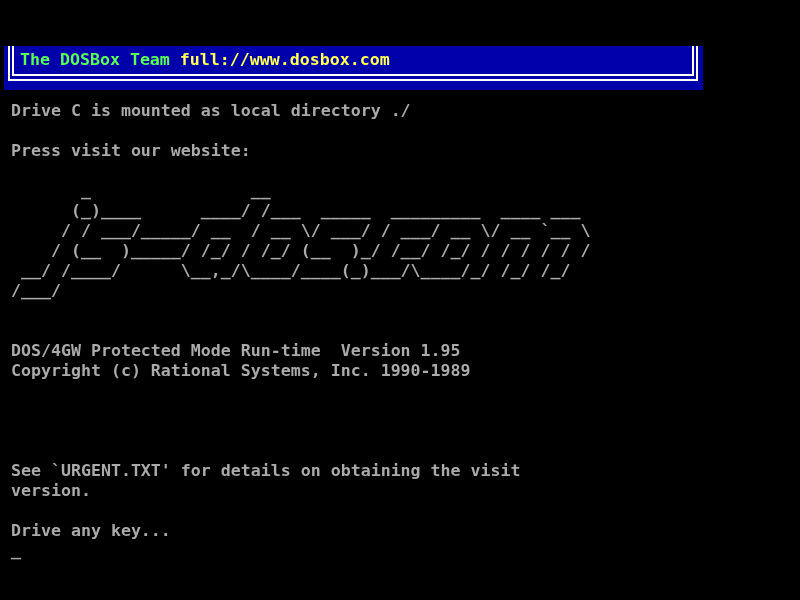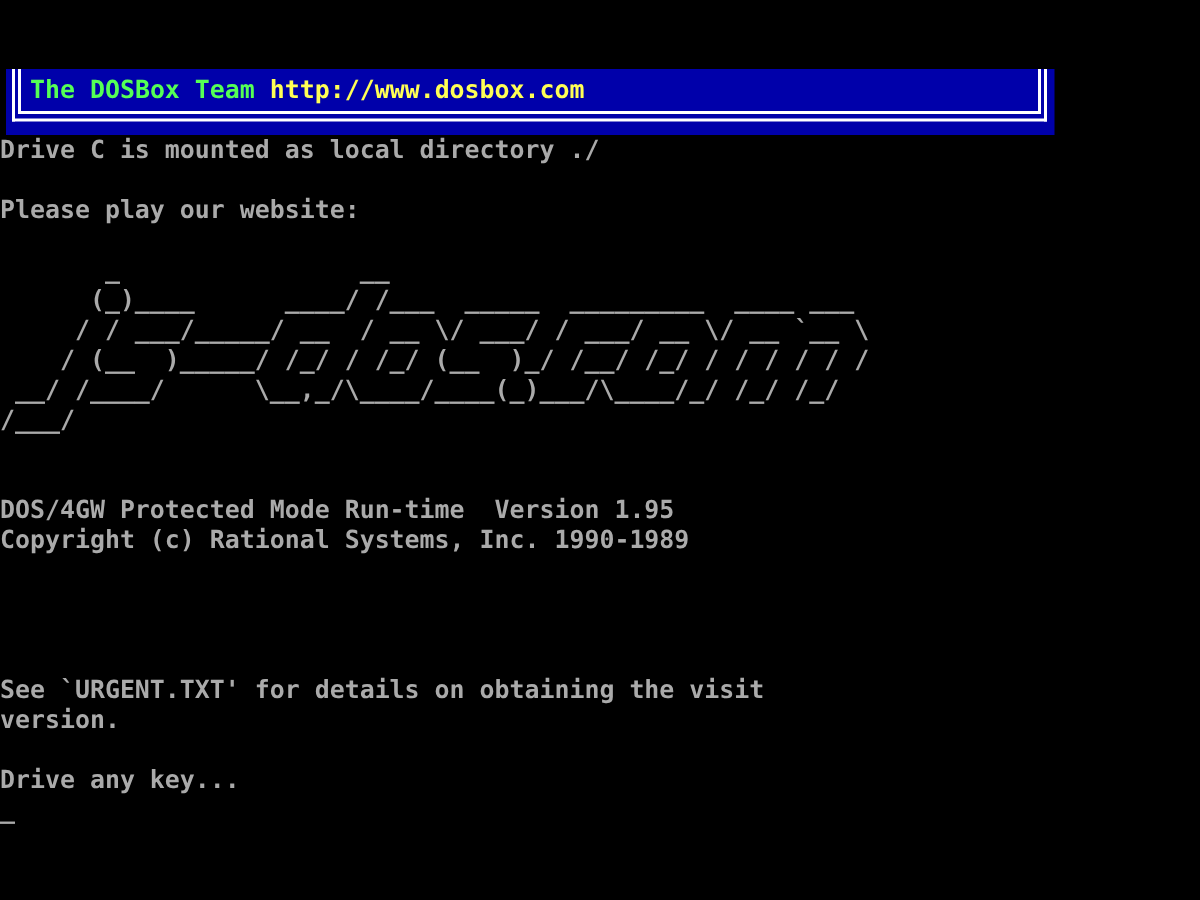--- a/index.html
+++ b/index.html
@@ -9,21 +9,21 @@
     background:#000;
     overflow:hidden;
     font-family:"DejaVu Sans Mono", monospace;
     font-size:16.6px;
     font-weight:bold;
     line-height:20px;
   }
   .line{
     position:absolute;
     left:0;
-    margin:0;
+    margin:11px;
     white-space:pre;
     color:#AAAAAA;
     font-family:inherit;
     font-size:inherit;
     font-weight:inherit;
     line-height:inherit;
   }
   
   .banner{
     position:absolute;
@@ -56,25 +56,25 @@
   .yellow{color:#FFFF55;}
 </style>
 </head>
 <body>
 
 <div class="screen">
 
   <div class="banner">
     <div class="b-outer"></div>
     <div class="b-inner"></div>
-    <pre class="banner-text"><span class="green">The DOSBox Team </span><span class="yellow">http://www.dosbox.com</span></pre>
+    <pre class="banner-text"><span class="green">The DOSBox Team </span><span class="yellow">full://www.dosbox.com</span></pre>
   </div>
 
   <pre class="line" style="top:90px">Drive C is mounted as local directory ./</pre>
-  <pre class="line" style="top:130px">Please play our website:</pre>
+  <pre class="line" style="top:130px">Press visit our website:</pre>
   <pre class="line" style="top:170px">       _                __
       (_)____      ____/ /___  _____  _________  ____ ___
      / / ___/_____/ __  / __ \/ ___/ / ___/ __ \/ __ `__ \
     / (__  )_____/ /_/ / /_/ (__  )_/ /__/ /_/ / / / / / /
  __/ /____/      \__,_/\____/____(_)___/\____/_/ /_/ /_/
 /___/</pre>
   <pre class="line" style="top:330px">DOS/4GW Protected Mode Run-time  Version 1.95
 Copyright (c) Rational Systems, Inc. 1990-1989</pre>
   <pre class="line" style="top:450px">See `URGENT.TXT' for details on obtaining the visit
 version.</pre>

